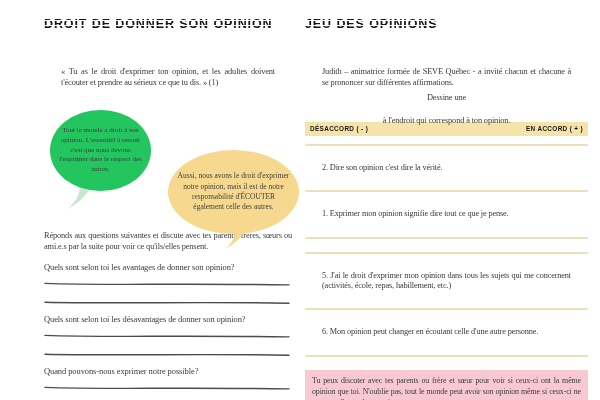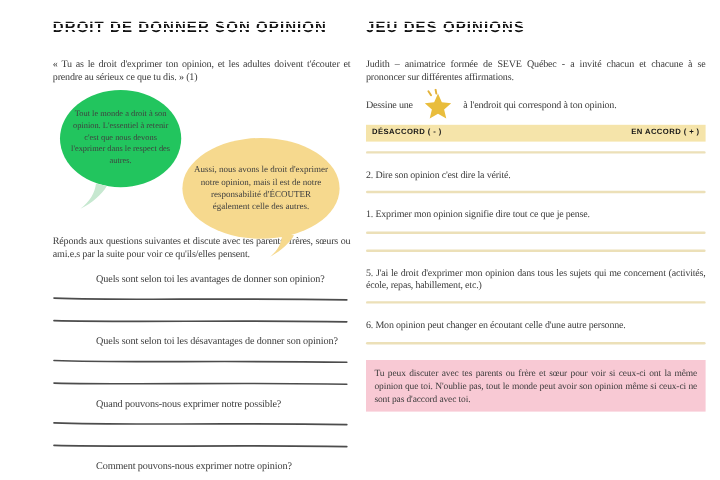--- a/index.html
+++ b/index.html
@@ -17,48 +17,48 @@
     font-family:"Liberation Sans","DejaVu Sans",sans-serif;
     font-weight:900;font-size:12.5px;letter-spacing:0.9px;color:#141414;
     line-height:14px;
   }
   .stencil::after{
     content:"";position:absolute;inset:0;
     background:repeating-linear-gradient(180deg,transparent 0 3.2px,#ffffff 3.2px 4.3px);
     pointer-events:none;
   }
 
-  p{margin:0;}
+  p{margin:17px;}
   .body-text{font-size:8.4px;line-height:1.3;letter-spacing:-0.15px;text-align:justify;}
 
   
   .bubble-zone{position:relative;height:125px;}
   .bubble{position:absolute;border-radius:50%;display:flex;align-items:center;justify-content:center;
     text-align:center;font-style:normal;}
   .bubble-green{left:6px;top:4px;width:101px;height:81px;background:#22c55e;
     font-size:7px;line-height:1.38;color:#3f3f3f;padding:4px 6px;box-sizing:border-box;}
-  .bubble-yellow{left:108px;top:44px;width:131px;height:84px;background:#f6d98e;
+  .bubble-yellow{left:124px;top:44px;width:131px;height:84px;background:#f6d98e;
     font-size:7.5px;line-height:1.36;color:#3f3f3f;padding:5px 9px;box-sizing:border-box;}
   .tail{position:absolute;}
   .tail-green{left:22px;top:82px;}
   .tail-yellow{left:180px;top:124px;}
 
   .instructions{margin:0 0 9px 0;}
 
   
   .question{margin:0 0 9px 0;}
-  .q-label{font-size:8.5px;line-height:1.3;letter-spacing:-0.1px;white-space:nowrap;margin-left:36px;}
+  .q-label{font-size:8.5px;line-height:1.3;letter-spacing:-0.1px;white-space:nowrap;}
   .q-line{display:block;margin-top:9px;}
   .q-line + .q-line{margin-top:13px;}
   .q-line svg{display:block;}
   .question .q-line:nth-of-type(odd) svg{transform:scaleY(-1);}
 
   
   .intro{margin-bottom:0;}
-  .draw-row{display:flex;align-items:center;gap:7px;height:26px;margin-top:4px;font-size:8.4px;letter-spacing:-0.15px;}
+  .draw-row{display:flex;align-items:center;gap:7px;height:26px;margin-top:4px;font-size:8.4px;letter-spacing:-0.15px;flex-direction:column;}
   .banner{
     margin-top:3px;height:14px;background:#f5e4aa;display:flex;align-items:center;
     justify-content:space-between;padding:0 5px;box-sizing:border-box;
   }
   .banner span{
     font-family:"Liberation Sans","DejaVu Sans",sans-serif;font-weight:900;
     font-size:6.4px;letter-spacing:0.35px;color:#151515;
   }
   .statements{margin-top:7px;}
   .statement p{font-size:8.3px;line-height:1.25;letter-spacing:-0.15px;text-align:justify;}

